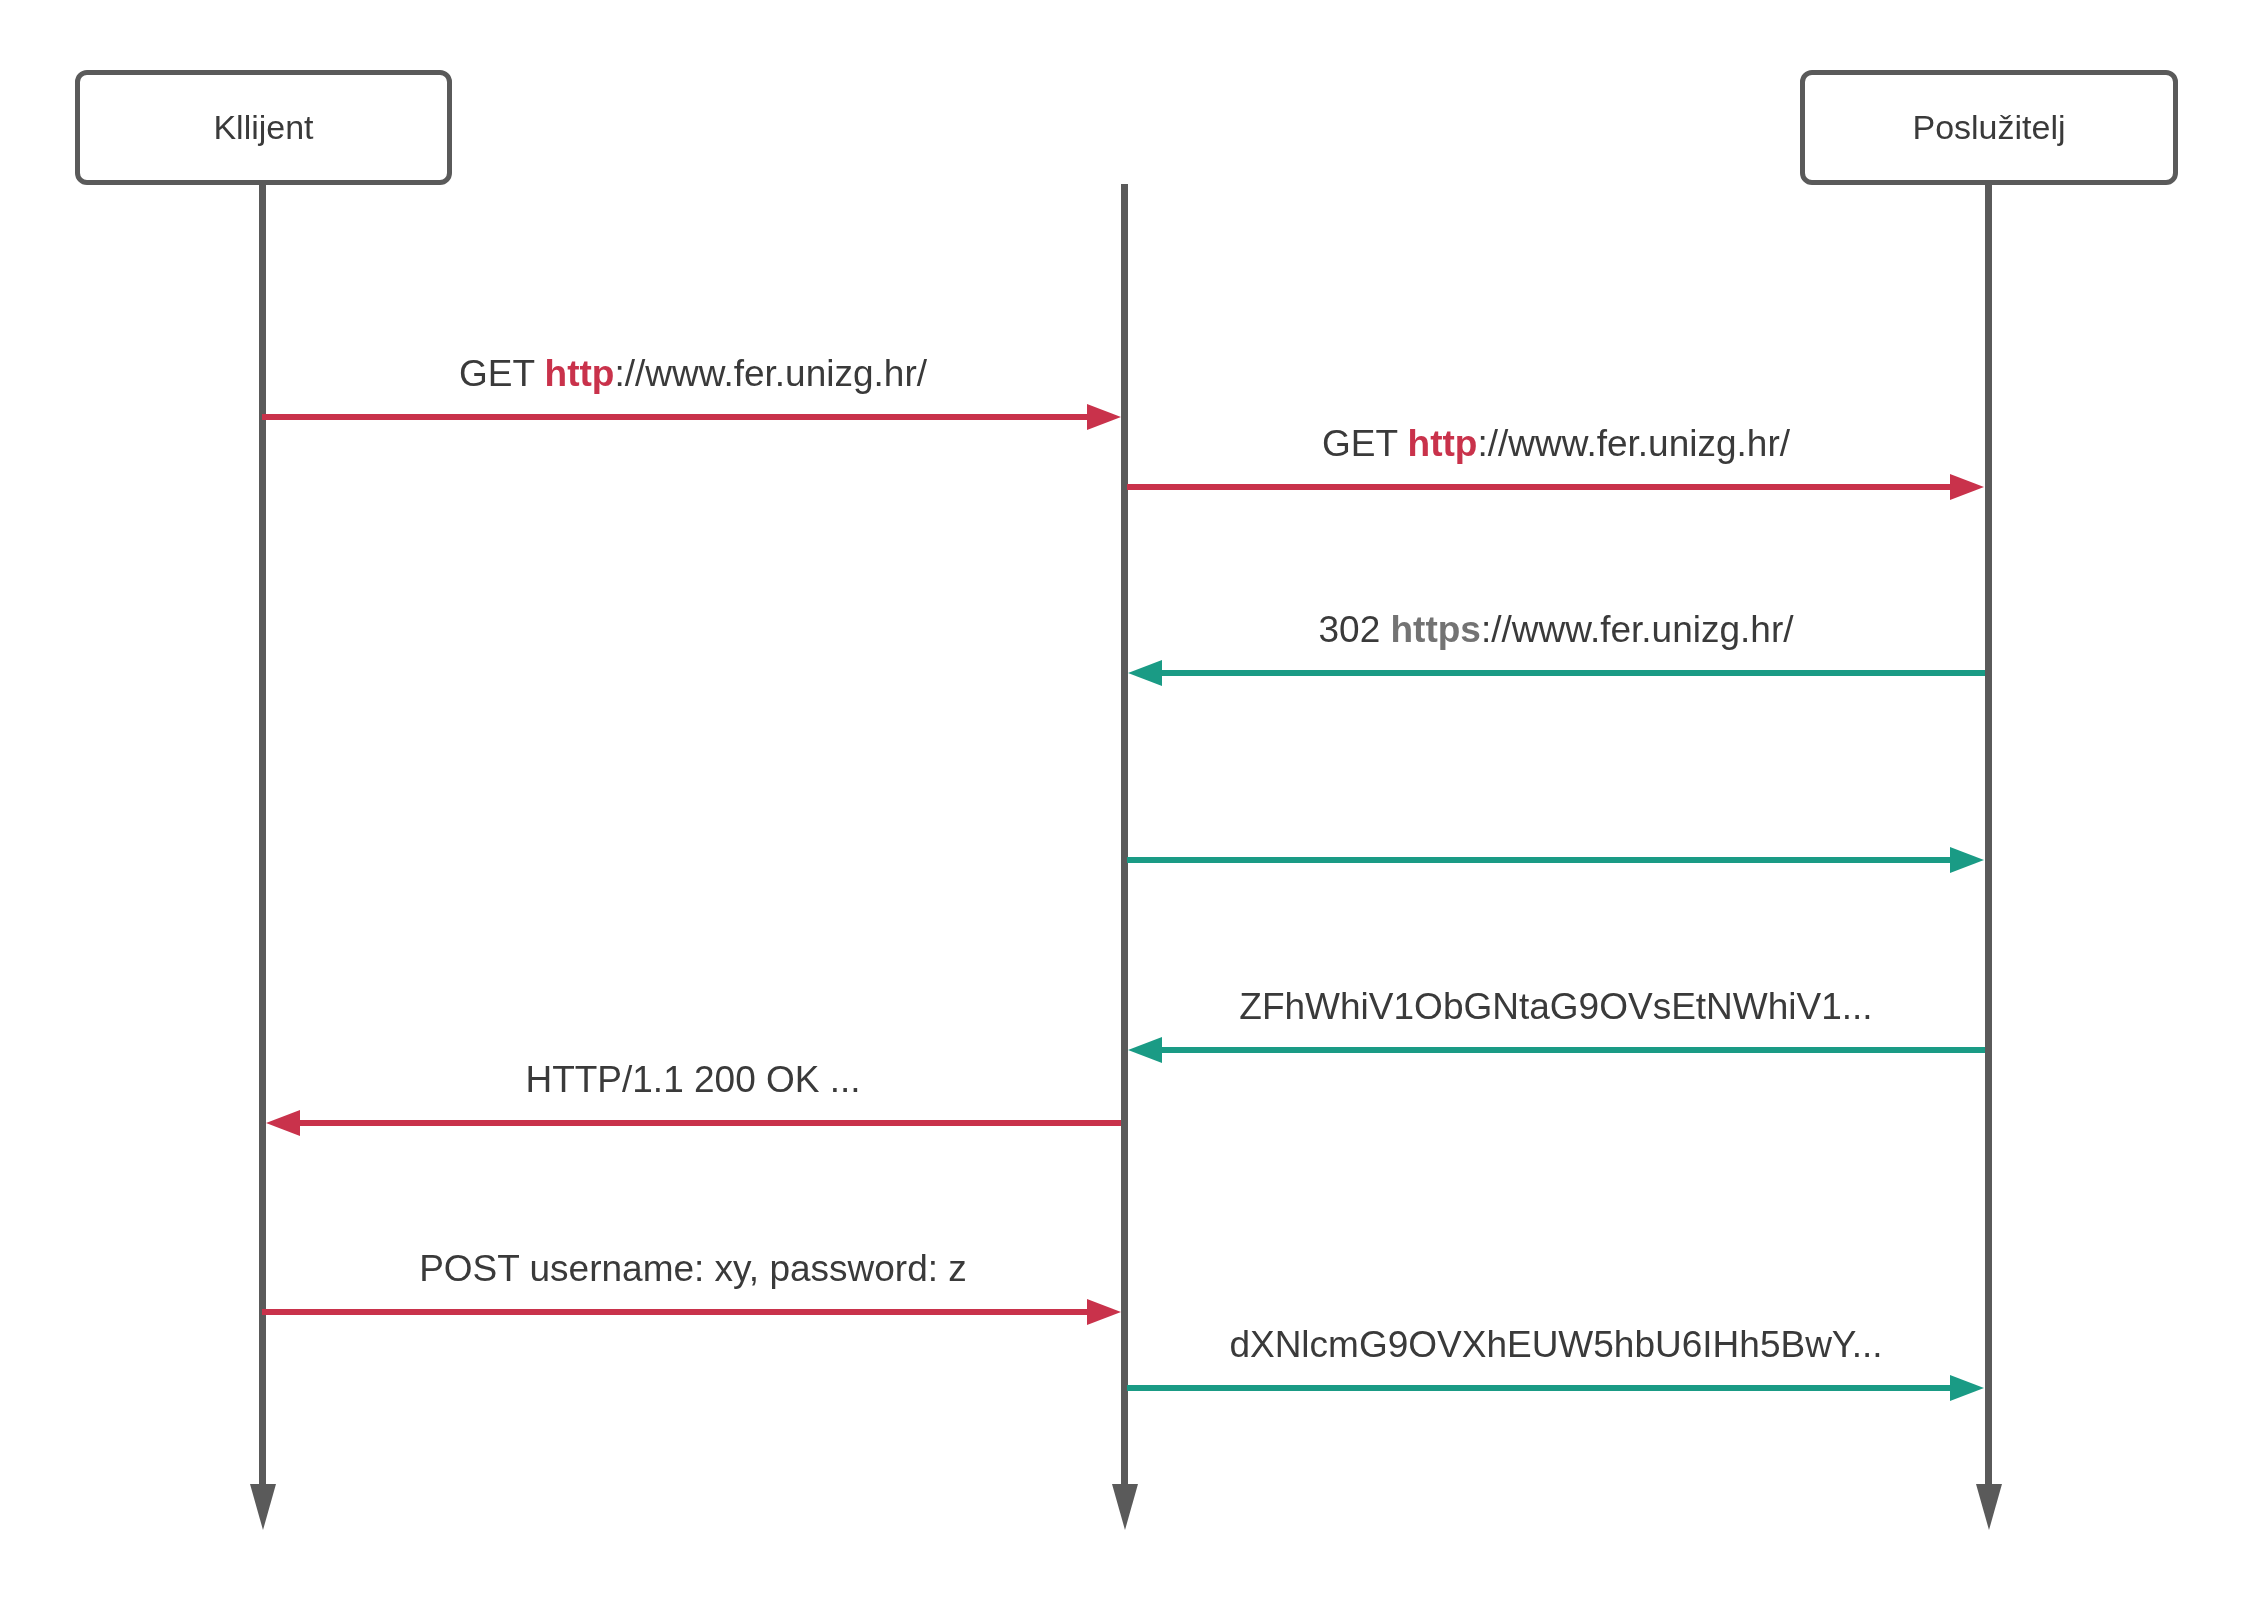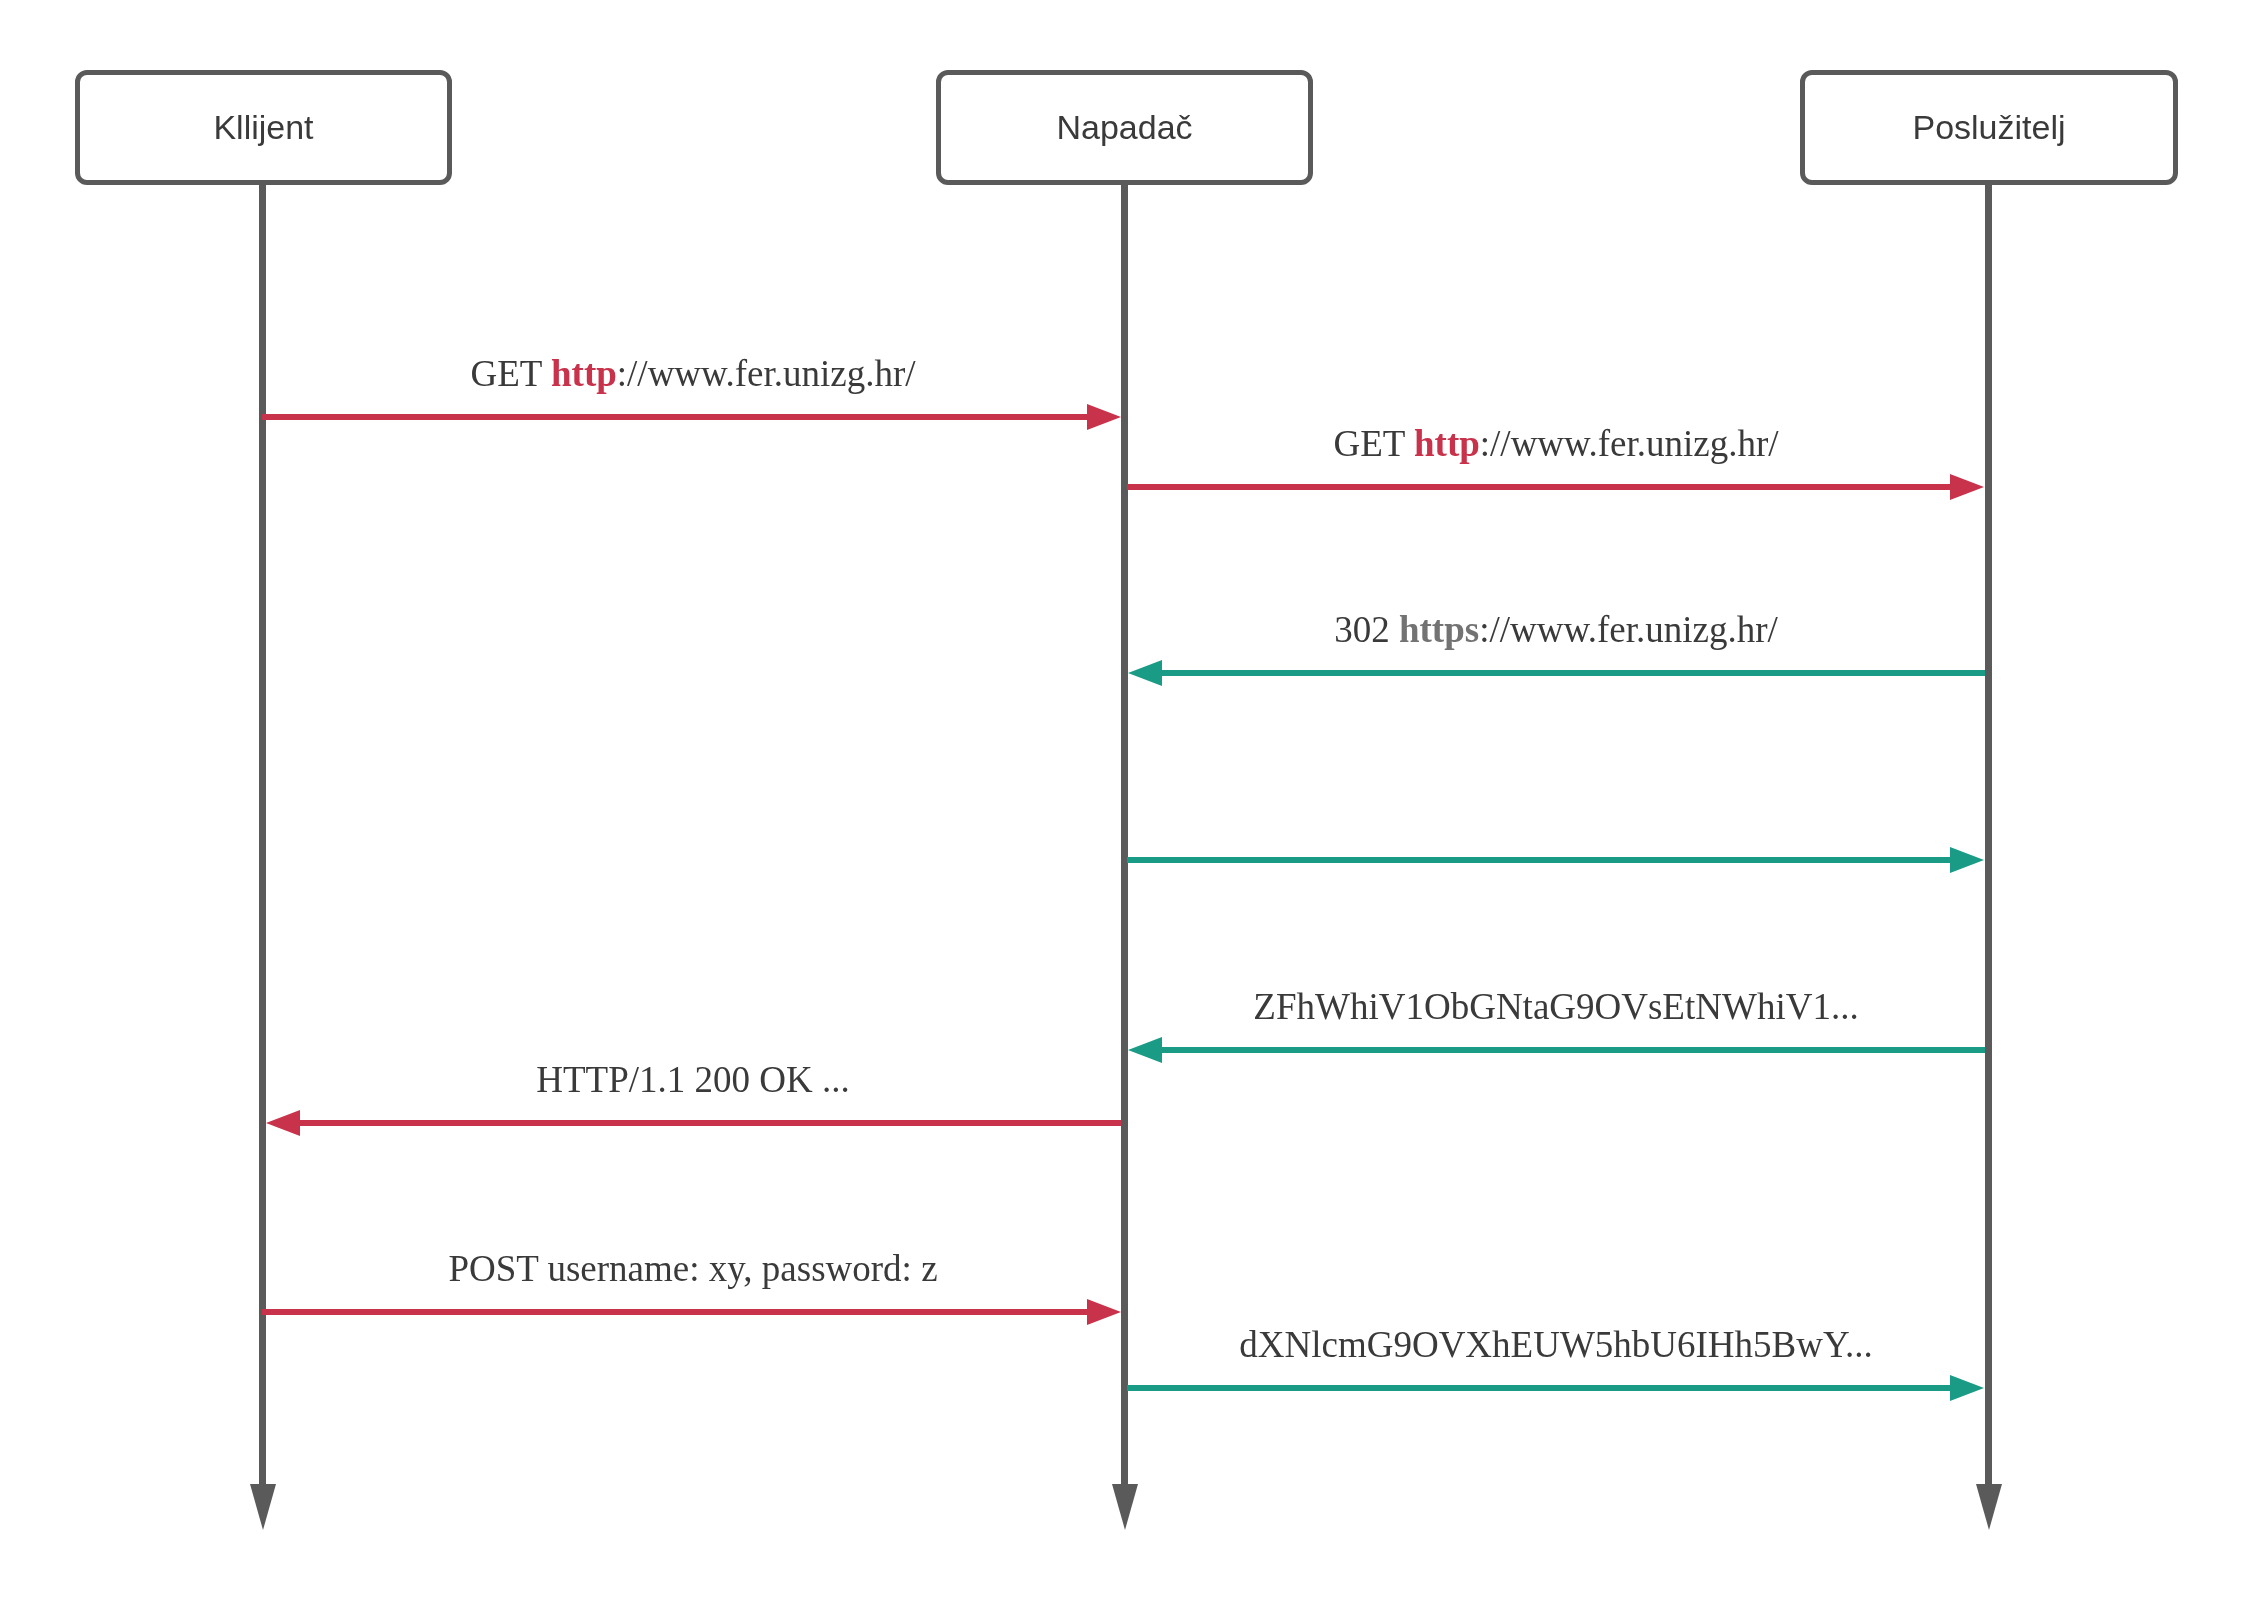--- a/index.html
+++ b/index.html
@@ -29,21 +29,21 @@
     border-left:13px solid transparent; border-right:13px solid transparent;
     border-top:46px solid #5A5A5A;
   }
   .lifeline-client   { left:259px; }
   .lifeline-attacker { left:1121px; }
   .lifeline-server   { left:1985px; }
 
   
   .msg-label {
     position:absolute;
-    font-family:Liberation Serif, serif;
+    font-family:Liberation Sans, sans-serif;
     font-size:37px; line-height:44px; color:#3A3A3A;
     text-align:center; white-space:pre;
   }
   .span-left  { left:262px;  width:862px; }
   .span-right { left:1124px; width:864px; }
   .hl { font-weight:bold; }
   .hl-red  { color:#C9324B; }
   .hl-teal { color:#737373; }
 
   
@@ -63,23 +63,20 @@
     border-right:34px solid;
   }
 </style>
 </head>
 <body>
 
 <div class="canvas">
 
   <div class="actor-box actor-client">
     <span>Kllijent</span>
-  </div>
-  <div class="actor-box actor-attacker">
-    <span>Napadač</span>
   </div>
   <div class="actor-box actor-server">
     <span>Poslužitelj</span>
   </div>
 
   <div class="lifeline lifeline-client"></div>
   <div class="lifeline lifeline-attacker"></div>
   <div class="lifeline lifeline-server"></div>
 
   <div class="msg-label span-left" style="top:352px"><span>GET </span><span class="hl hl-red">http</span><span>://www.fer.unizg.hr/</span></div>

